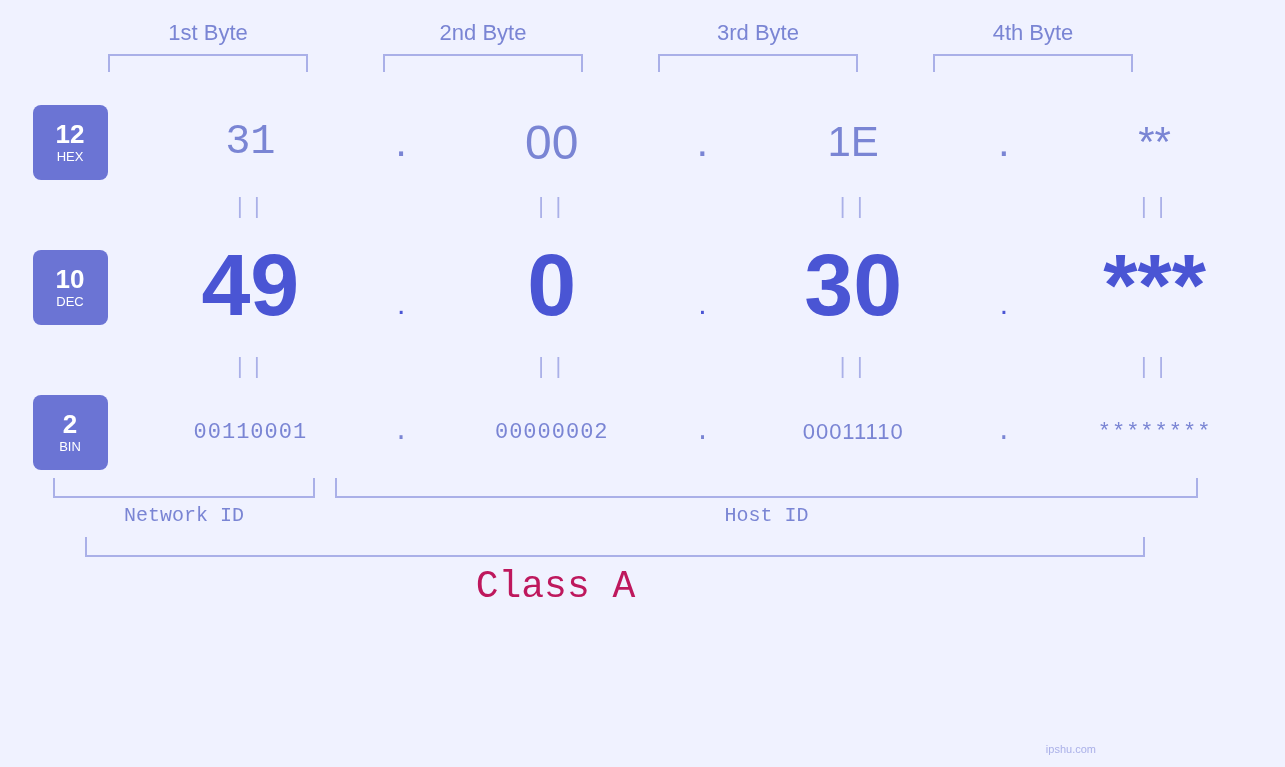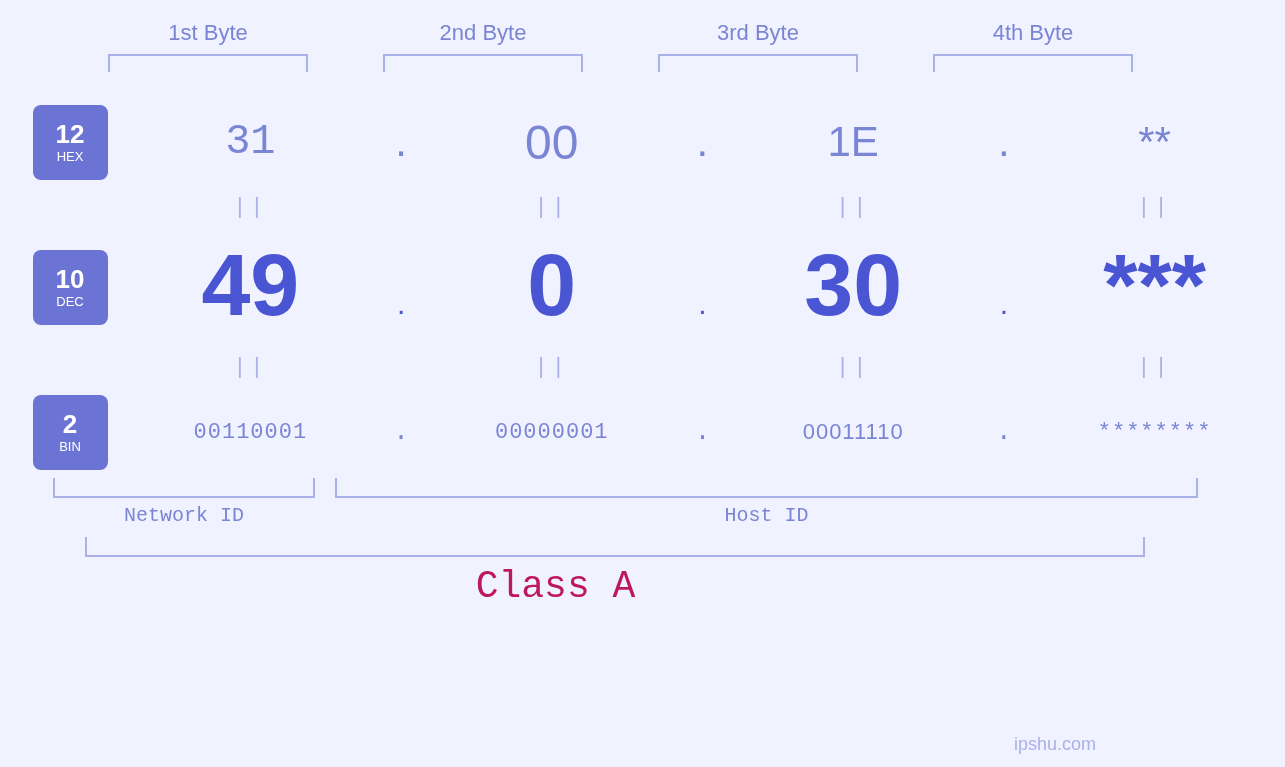--- a/index.html
+++ b/index.html
@@ -86,21 +86,21 @@
       font-size: 13px;
       font-family: Arial, sans-serif;
     }
 
     
     .watermark {
       position: absolute;
       bottom: 12px;
       right: 15px;
       color: #aab0e8;
-      font-size: 18px;
+      font-size: 11px;
       font-family: Arial, sans-serif;
     }
 
     .all-rows {
       display: flex;
       flex-direction: column;
       width: 100%;
     }
 
     .full-row {
@@ -254,21 +254,21 @@
         </div>
       </div>
       <div class="right-values">
         <div class="value-cell">
           <span style="color:#7a85d4; font-size:22px; font-family:'Courier New',monospace; letter-spacing:1px;">00110001</span>
         </div>
         <div class="separator-cell">
           <span style="color:#7a85d4; font-size:26px;">.</span>
         </div>
         <div class="value-cell">
-          <span style="color:#7a85d4; font-size:22px; font-family:'Courier New',monospace; letter-spacing:1px;">00000001</span>
+          <span style="color:#7a85d4; font-size:22px; font-family:'Courier New',monospace; letter-spacing:1px;">00000002</span>
         </div>
         <div class="separator-cell">
           <span style="color:#7a85d4; font-size:26px;">.</span>
         </div>
         <div class="value-cell">
           <span style="color:#7a85d4; font-size:22px; font-family:Liberation Sans, sans-serif; letter-spacing:1px;">00011110</span>
         </div>
         <div class="separator-cell">
           <span style="color:#7a85d4; font-size:26px;">.</span>
         </div>

